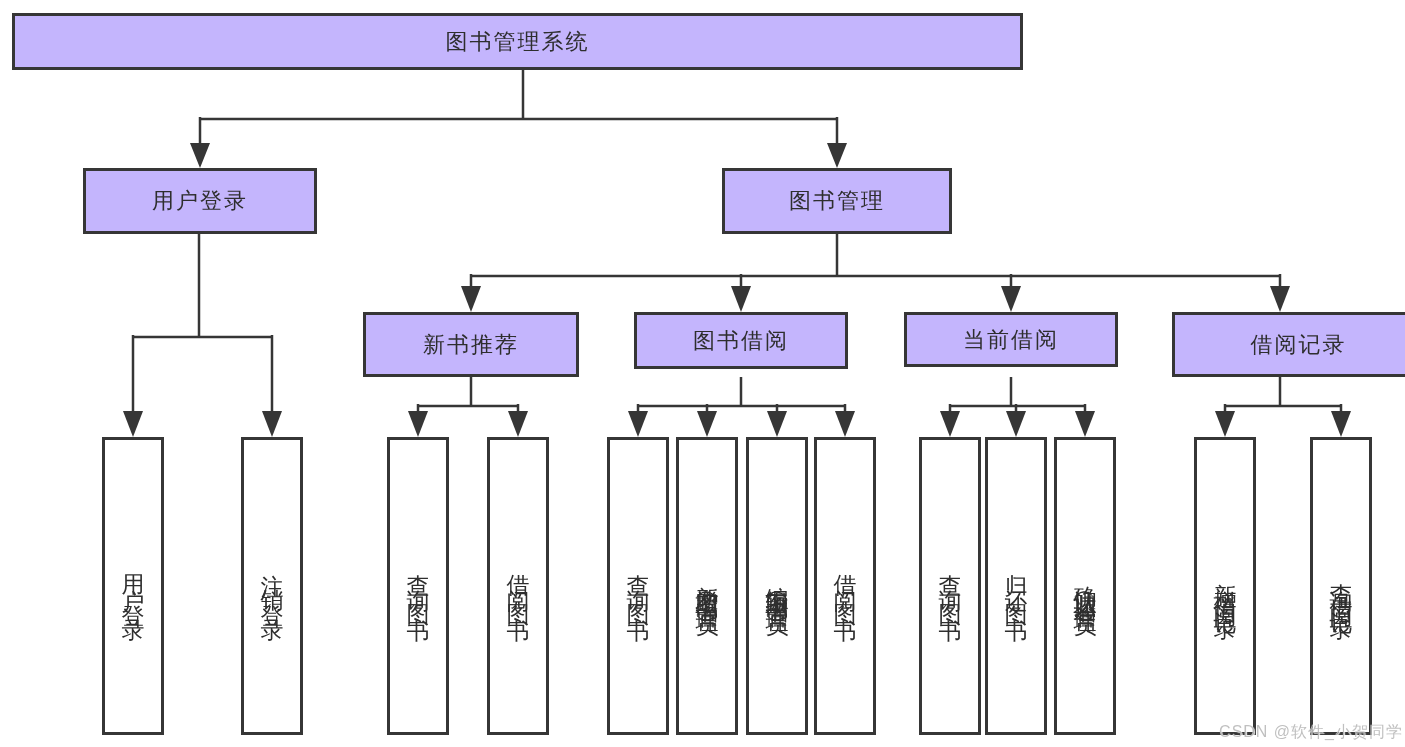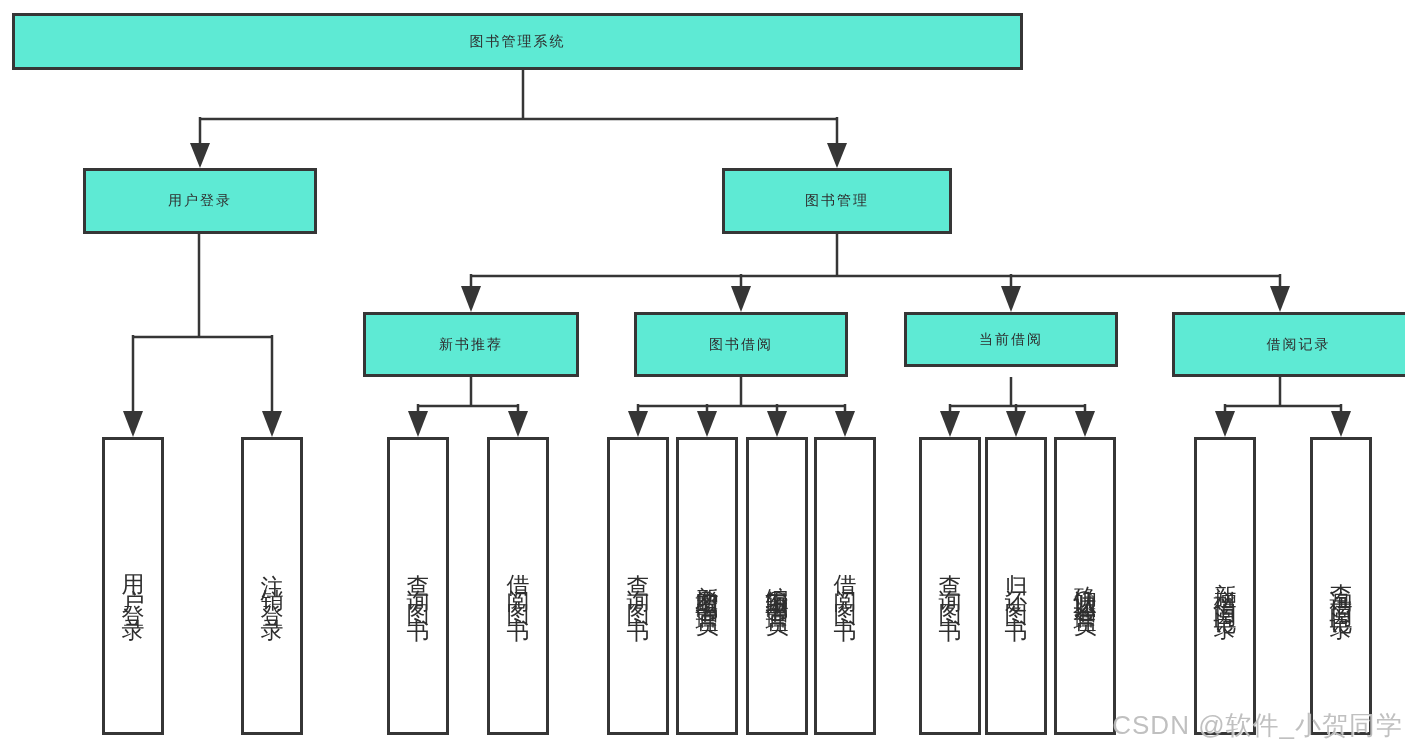--- a/index.html
+++ b/index.html
@@ -8,44 +8,44 @@
     width:1405px;height:747px;
     background:#ffffff;
     overflow:hidden;
     font-family:"Liberation Sans", sans-serif;
   }
   .wires{position:absolute;left:0;top:0;z-index:1;}
   .box{
     position:absolute;z-index:2;
     box-sizing:border-box;
     border:3px solid #363636;
-    background:#5eead4;
+    background:#c4b5fd;
     display:flex;align-items:center;justify-content:center;
-    font-size:14px;color:#2e2e2e;letter-spacing:2px;
+    font-size:22px;color:#2e2e2e;letter-spacing:2px;
     white-space:nowrap;
   }
   .vbox{
     position:absolute;z-index:2;
     box-sizing:border-box;
     border:3px solid #363636;
     background:#ffffff;
     display:flex;align-items:center;justify-content:center;
   }
   .vtext{
     writing-mode:vertical-rl;
     text-orientation:mixed;
     font-size:23px;color:#2e2e2e;
     line-height:1;
   }
   .sp-wide{letter-spacing:15px;}
   .sp-mid{letter-spacing:7px;}
   .sp-tight{letter-spacing:4px;}
   .watermark{
     position:absolute;right:2px;bottom:4px;z-index:5;
-    font-size:26px;color:#bdbdbd;letter-spacing:1px;
+    font-size:16px;color:#bdbdbd;letter-spacing:1px;
     text-shadow:1px 1px 1px #ffffff;
     opacity:0.95;
   }
 </style>
 </head>
 <body>
 
 <div class="canvas">
 
   <svg class="wires" width="1405" height="747" viewBox="0 0 1405 747" fill="none" stroke="#363636" stroke-width="2.5">
@@ -123,21 +123,21 @@
       <polygon points="1331,411 1351,411 1341,437" fill="#363636" stroke="none"></polygon>
     </g>
   </svg>
 
   <div class="box" style="left:12px;top:13px;width:1011px;height:57px">图书管理系统</div>
 
   <div class="box" style="left:83px;top:168px;width:234px;height:66px">用户登录</div>
   <div class="box" style="left:363px;top:312px;width:216px;height:65px">新书推荐</div>
 
   <div class="box" style="left:722px;top:168px;width:230px;height:66px">图书管理</div>
-  <div class="box" style="left:634px;top:312px;width:214px;height:65px">图书借阅</div>
+  <div class="box" style="left:634px;top:312px;width:214px;height:57px">图书借阅</div>
   <div class="box" style="left:904px;top:312px;width:214px;height:55px">当前借阅</div>
   <div class="box" style="left:1172px;top:312px;width:253px;height:65px">借阅记录</div>
 
   <div class="vbox" style="left:102px;top:437px;width:62px;height:298px">
     <span class="vtext sp-wide">用户登录</span>
   </div>
   <div class="vbox" style="left:241px;top:437px;width:62px;height:298px">
     <span class="vtext sp-wide">注销登录</span>
   </div>
 

